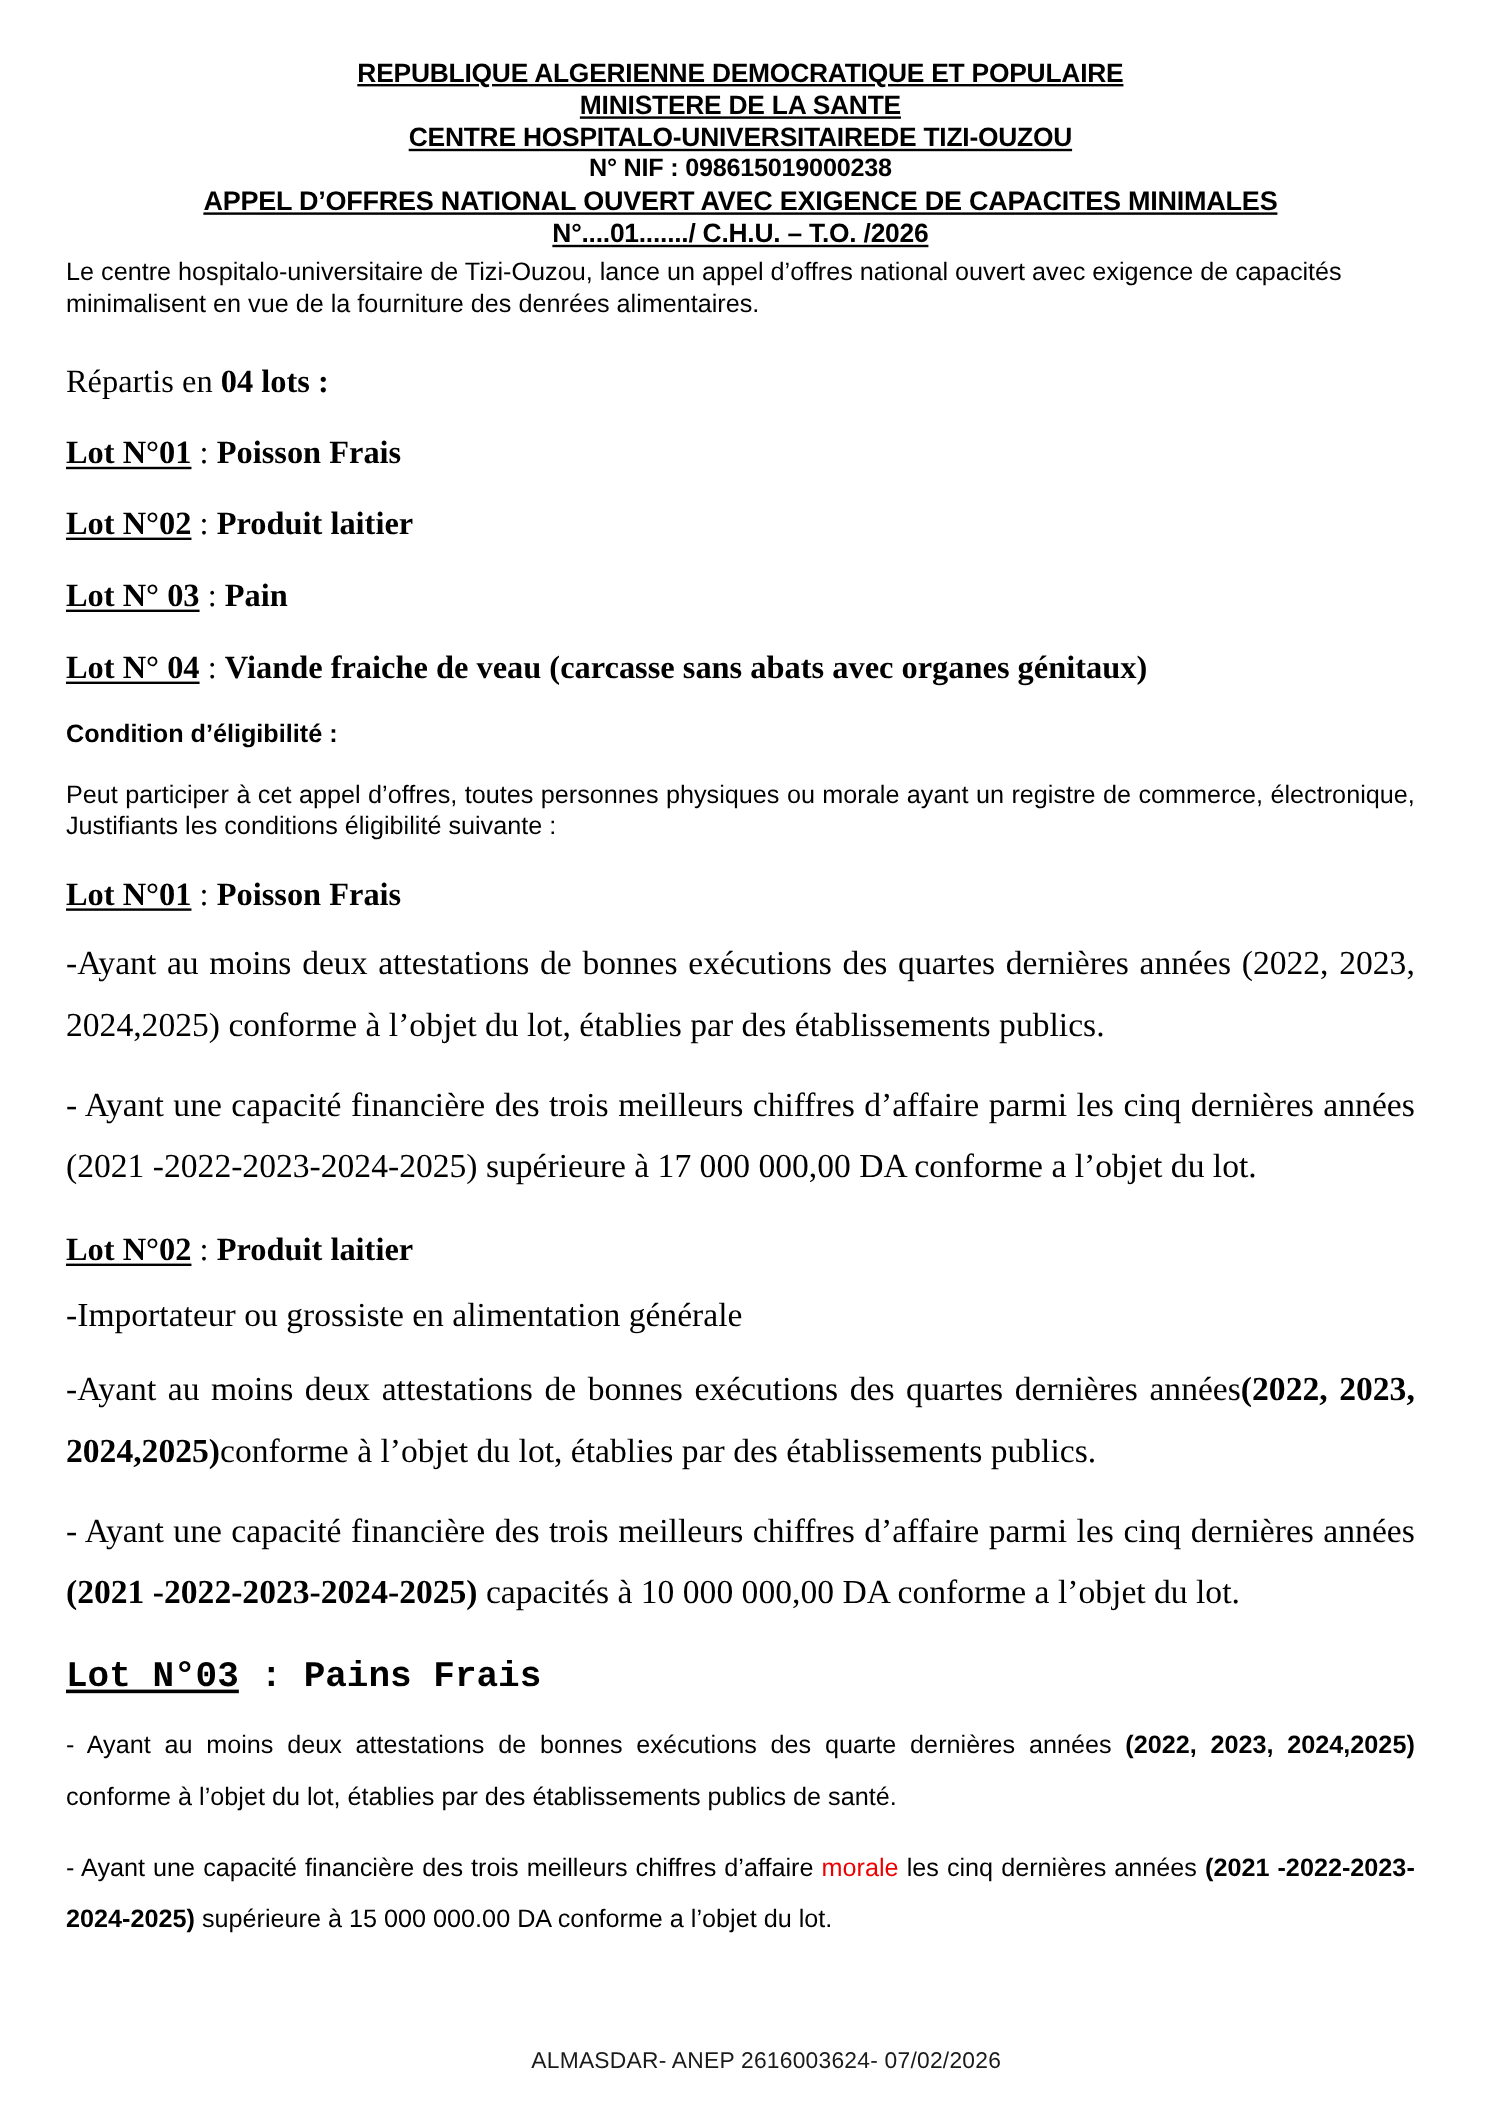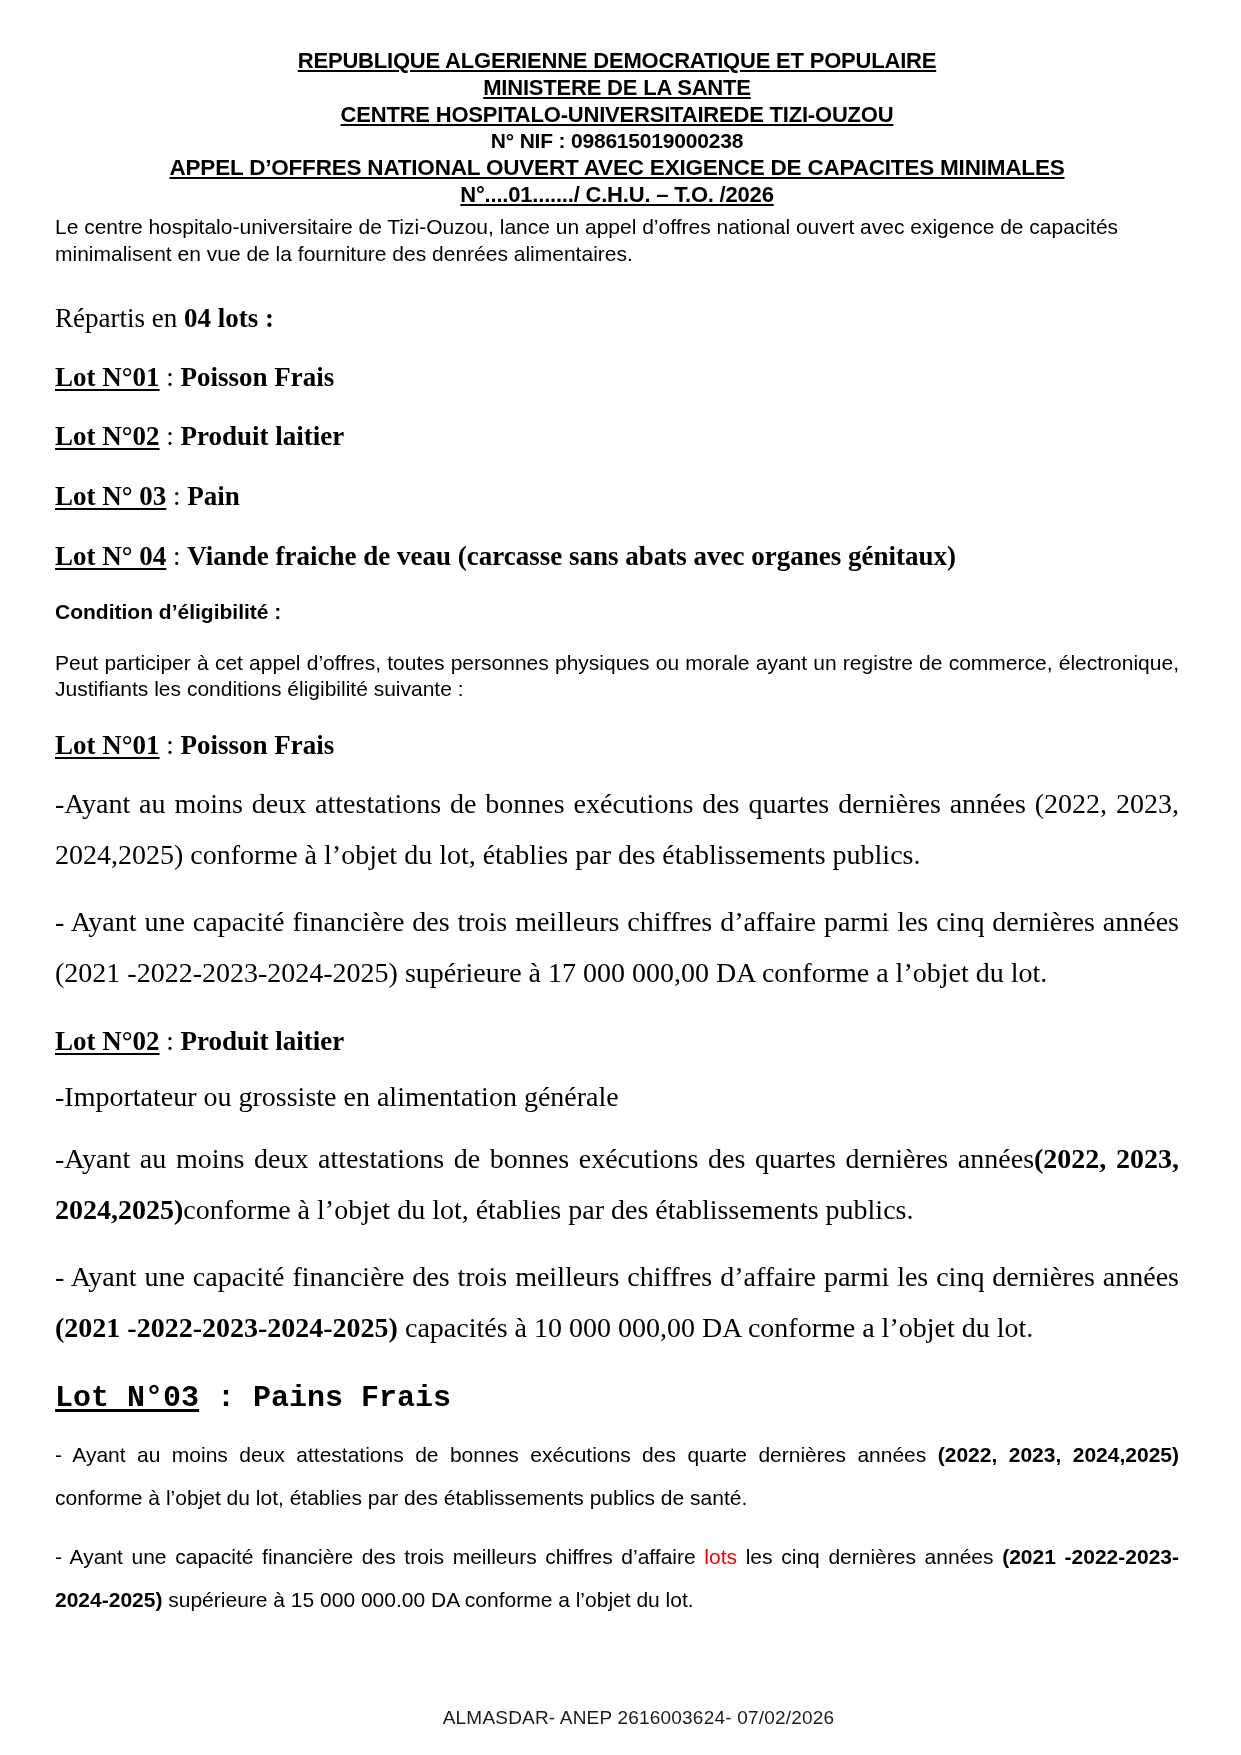--- a/index.html
+++ b/index.html
@@ -224,17 +224,17 @@
   <div class="spacer-md"></div>
 
   <p class="lot-head-sans"><span class="lot-num">Lot N°03</span><span> : </span><span>Pains Frais</span></p>
 
   <div class="spacer-sm"></div>
 
   <p class="bullet-sans"><span>- Ayant au moins deux attestations de bonnes exécutions des  quarte dernières années </span><b>(2022, 2023, 2024,2025)</b><span>  conforme  à l’objet du lot, établies par des établissements publics de santé.</span></p>
 
   <div class="spacer-sm"></div>
 
-  <p class="bullet-sans"><span>- Ayant une capacité financière  des trois meilleurs chiffres d’affaire </span><span class="red">lots</span><span> les cinq dernières années </span><b>(2021 -2022-2023-2024-2025)</b><span> supérieure à 15 000 000.00 DA conforme a l’objet du lot.</span></p>
+  <p class="bullet-sans"><span>- Ayant une capacité financière  des trois meilleurs chiffres d’affaire </span><span class="red">morale</span><span> les cinq dernières années </span><b>(2021 -2022-2023-2024-2025)</b><span> supérieure à 15 000 000.00 DA conforme a l’objet du lot.</span></p>
 
   <div class="footer">ALMASDAR- ANEP 2616003624- 07/02/2026</div>
 
 </div>
 
 </body></html>

